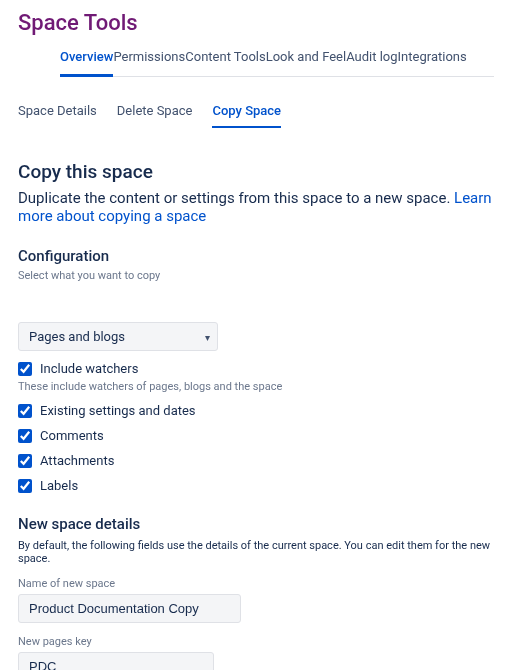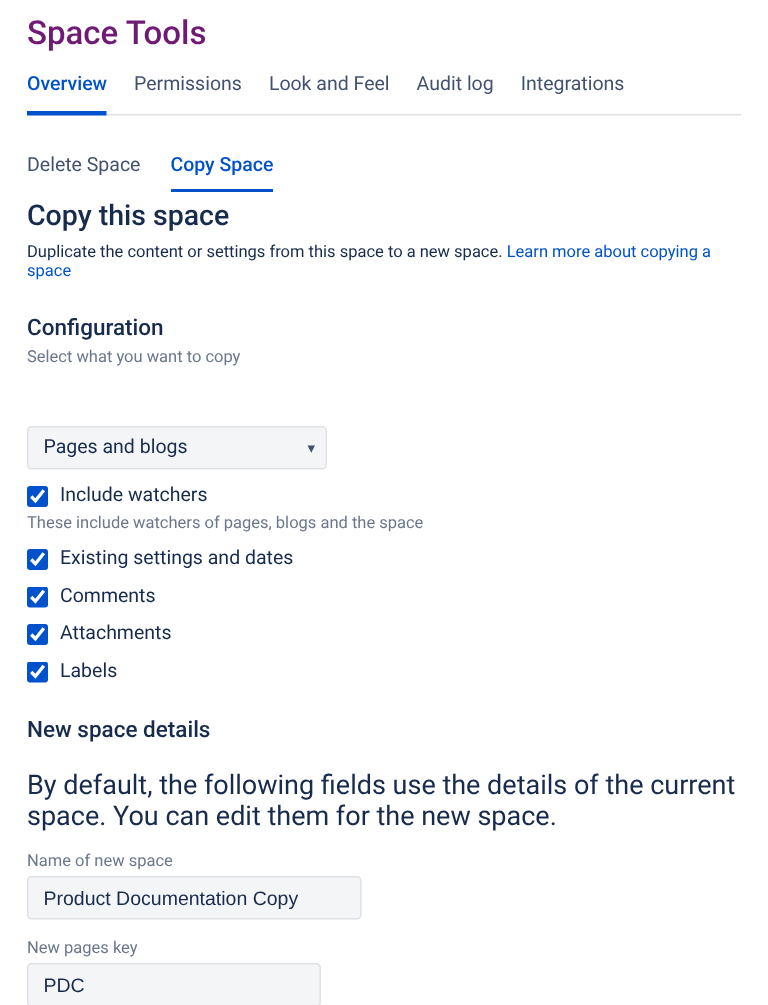--- a/index.html
+++ b/index.html
@@ -1,54 +1,56 @@
 <!DOCTYPE html>
 <html><head>
 <meta charset="utf-8">
 <style>
 * { box-sizing: border-box; margin: 0; padding: 0; }
 body { font-family: -apple-system, BlinkMacSystemFont, "Segoe UI", Roboto, sans-serif; color: #172B4D; background: #fff; padding: 10px 18px; width: 512px; }
 h1 { font-size: 22px; font-weight: 500; color: #701a75; margin-bottom: 4px; }
-.main-tabs { display: flex; gap: 18px; border-bottom: 1px solid #DFE1E6; margin-top: 8px; }
+.main-tabs { display: flex; border-bottom: 1px solid #DFE1E6; margin-top: 8px; margin-left: 42px; }
 .main-tab { font-size: 13px; color: #42526E; padding: 6px 0 10px 0; cursor: pointer; }
 .main-tab.active { color: #0052CC; border-bottom: 3px solid #0052CC; font-weight: 500; margin-bottom: -1px; }
 .sub-tabs { display: flex; gap: 20px; margin-top: 22px; padding-bottom: 4px; }
 .sub-tab { font-size: 13px; color: #42526E; padding: 4px 0 8px 0; cursor: pointer; }
 .sub-tab.active { color: #0052CC; border-bottom: 2px solid #0052CC; font-weight: 500; }
-h2 { font-size: 19px; font-weight: 500; color: #172B4D; }
-.desc { font-size: 11px; color: #172B4D; margin-top: 6px; }
+h2 { font-size: 19px; font-weight: 500; color: #172B4D; margin-top: 28px; }
+.desc { font-size: 15px; color: #172B4D; margin-top: 6px; }
 .desc a { color: #0052CC; text-decoration: none; }
 h3 { font-size: 15px; font-weight: 500; color: #172B4D; margin-top: 22px; }
 .helper { font-size: 11px; color: #6B778C; margin-top: 4px; }
 .select-wrap { position: relative; width: 200px; margin-top: 4px; }
 .select { width: 100%; background: #F4F5F7; border: 1px solid #DFE1E6; border-radius: 3px; padding: 6px 28px 6px 10px; font-size: 13px; color: #172B4D; cursor: pointer; appearance: none; margin-top: 40px; }
 .select-wrap .chev { position: absolute; right: 8px; top: 50%; transform: translateY(-50%); pointer-events: none; color: #42526E; font-size: 10px; }
 .check-row { display: flex; align-items: center; gap: 8px; margin-top: 10px; font-size: 13px; }
 .check-row input[type="checkbox"] { width: 14px; height: 14px; accent-color: #0052CC; cursor: pointer; }
-.sub-desc { font-size: 18px; color: #172B4D; margin-top: 18px; }
+.sub-desc { font-size: 11px; color: #172B4D; margin-top: 6px; }
 .field-label { font-size: 11px; color: #6B778C; margin-top: 12px; display: block; }
 .text-input { width: 223px; background: #F4F5F7; border: 1px solid #DFE1E6; border-radius: 3px; padding: 6px 10px; font-size: 13px; color: #172B4D; margin-top: 4px; }
 .text-input.wide { width: 196px; }
 </style>
 </head>
 <body>
 
 
 
 <h1>Space Tools</h1>
 
 <div class="main-tabs">
   <div class="main-tab active">Overview</div>
   <div class="main-tab">Permissions</div>
+  <div class="main-tab">Content Tools</div>
   <div class="main-tab">Look and Feel</div>
   <div class="main-tab">Audit log</div>
   <div class="main-tab">Integrations</div>
 </div>
 
 <div class="sub-tabs">
+  <div class="sub-tab">Space Details</div>
   <div class="sub-tab">Delete Space</div>
   <div class="sub-tab active">Copy Space</div>
 </div>
 
 <h2>Copy this space</h2>
 <p class="desc">
   <span>Duplicate the content or settings from this space to a new space. </span><a href="#">Learn more about copying a space</a>
 </p>
 
 <h3>Configuration</h3>

